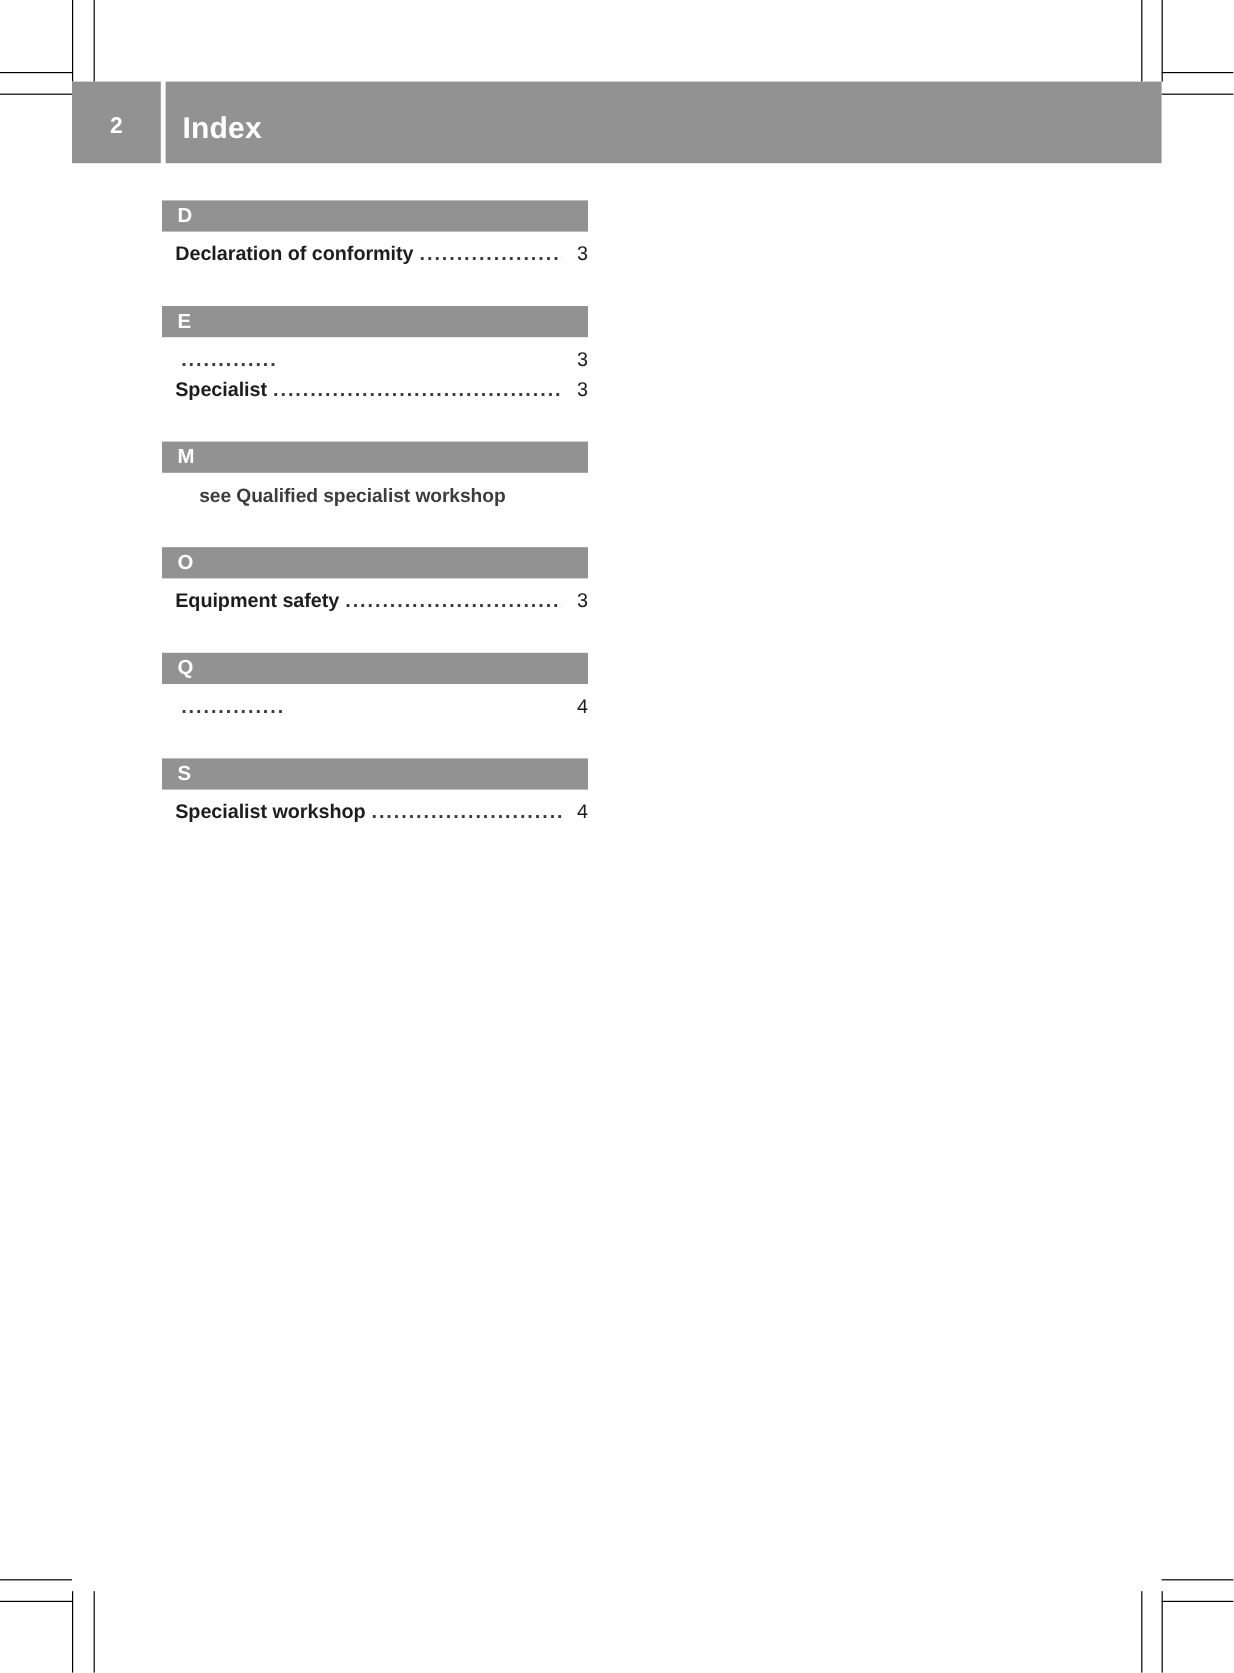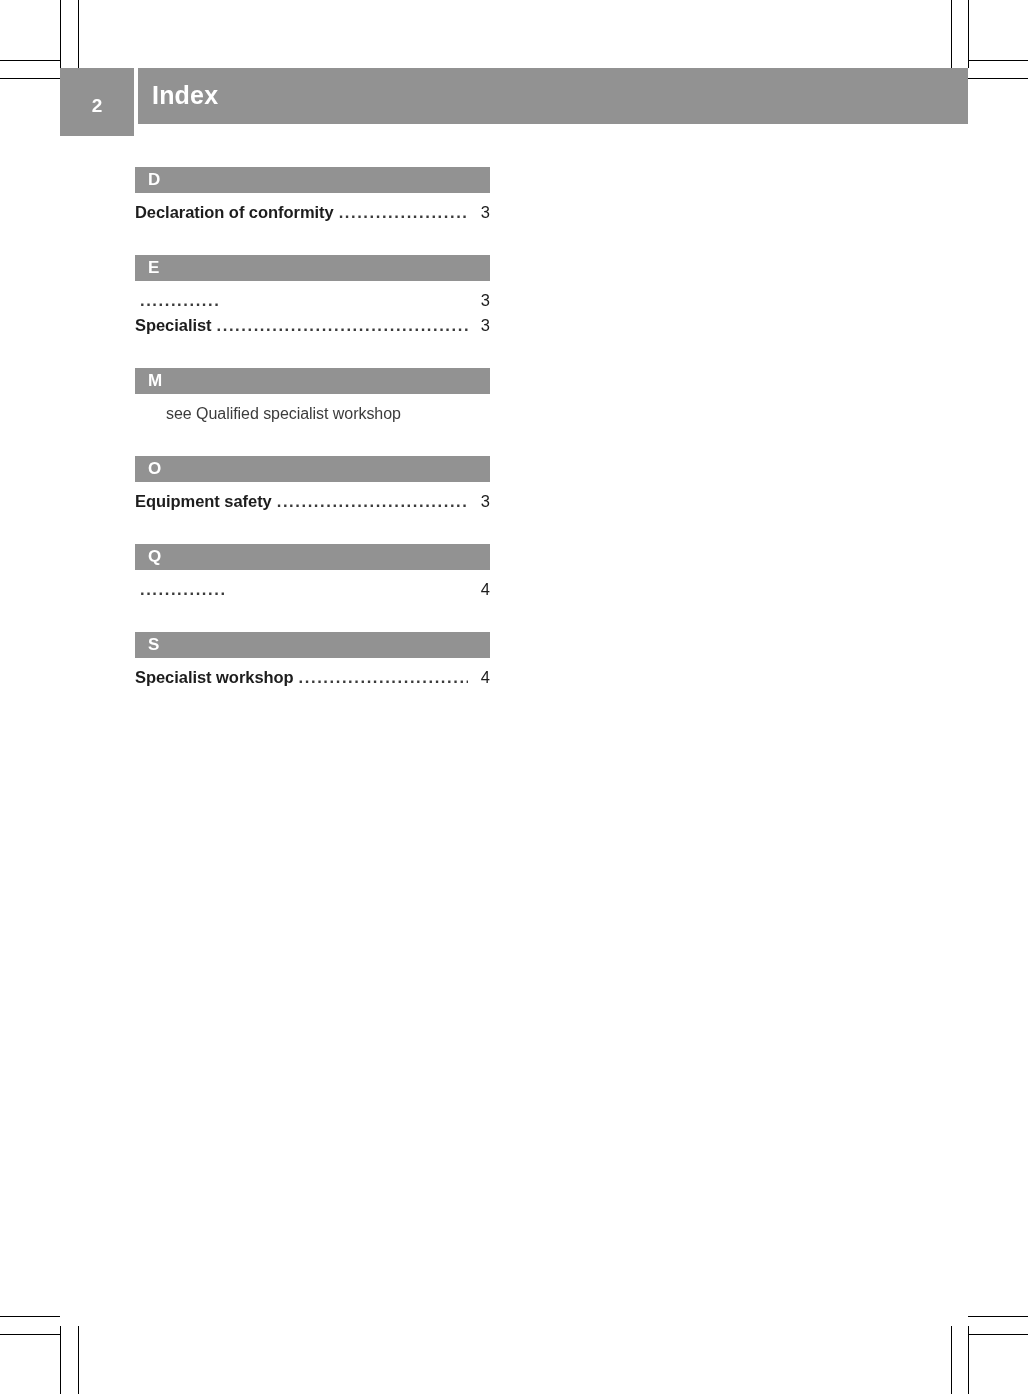--- a/index.html
+++ b/index.html
@@ -47,21 +47,21 @@
     align-items: flex-end;
     justify-content: center;
     padding-bottom: 19px;
     box-sizing: border-box;
   }
   .header-title-bar {
     position: absolute;
     left: 78px;
     top: 0;
     width: 830px;
-    height: 56px;
+    height: 68px;
     background: #929292;
     color: #ffffff;
     font-size: 25px;
     font-weight: bold;
     display: flex;
     align-items: flex-end;
     padding-left: 14px;
     padding-bottom: 14px;
     box-sizing: border-box;
     letter-spacing: 0.2px;
@@ -92,20 +92,21 @@
     padding-bottom: 30px;
   }
   .entry {
     display: flex;
     align-items: baseline;
     font-size: 16.5px;
     font-weight: bold;
     color: #1d1d1d;
     line-height: 25px;
     letter-spacing: -0.05px;
+    margin-left: 11px;
   }
   .entry-label { white-space: nowrap; }
   .entry-leader {
     flex: 1 1 auto;
     overflow: hidden;
     white-space: nowrap;
     color: #3a3a3a;
     font-weight: bold;
     margin: 0 2px 0 5px;
     letter-spacing: 1.6px;
@@ -113,21 +114,21 @@
   .entry-page {
     flex: 0 0 auto;
     width: 20px;
     text-align: right;
     font-weight: normal;
     color: #1d1d1d;
     font-size: 16.5px;
   }
   .subentry {
     font-size: 16px;
-    font-weight: normal;
+    font-weight: bold;
     color: #3c3c3c;
     line-height: 25px;
     padding-left: 31px;
     letter-spacing: -0.05px;
   }
 </style>
 </head>
 <body>
 
 <div>

